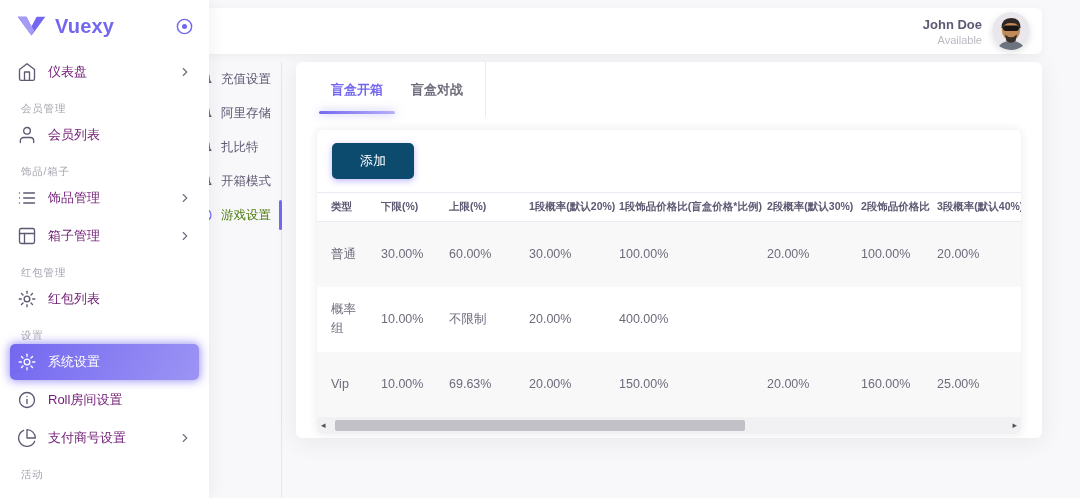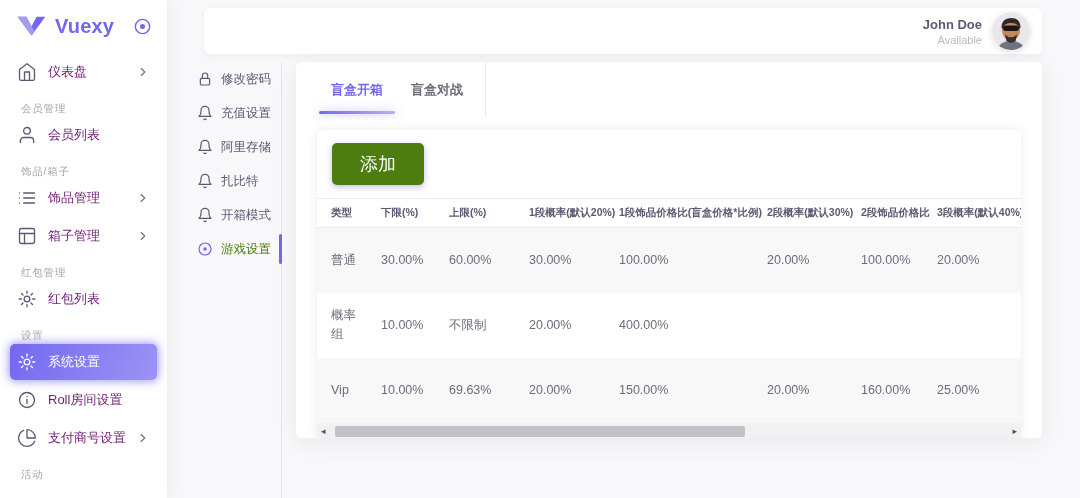--- a/index.html
+++ b/index.html
@@ -8,21 +8,21 @@
     position: relative;
     background: #f8f7fa;
     font-family: "Liberation Sans", "DejaVu Sans", sans-serif;
     overflow: hidden;
     color: #5e5873;
   }
   svg { display:block; }
 
   
   .sidebar {
-    position: absolute; left:0; top:0; width:167px; height:498px;
+    position: absolute; left:0; top:0; width:209px; height:498px;
     background:#fff; box-shadow: 0 0 16px rgba(34,41,47,.08); z-index:3;
   }
   .logo-row { display:flex; align-items:center; height:52px; padding:0 15px 0 17px; }
   .brand-name { color:#7367f0; font-size:20px; font-weight:bold; letter-spacing:.2px; margin-left:9px; flex:1; }
   .collapse-btn { cursor:pointer; }
   .nav-item {
     display:flex; align-items:center; height:36px; margin:2px 10px;
     padding:0 7px; border-radius:5px; font-size:13px; color:#701a75; cursor:pointer;
   }
   .nav-item .nicon { width:20px; height:20px; margin-right:11px; color:#5e5873; flex:none; }
@@ -57,22 +57,22 @@
   .main-card { flex:1; margin:0 38px 60px 14px; background:#fff; border-radius:6px; box-shadow:0 4px 24px rgba(34,41,47,.07); overflow:hidden; }
   .tab-strip { display:flex; height:55px; padding-left:21px; }
   .tab-group { display:flex; border-right:1px solid #ebe9f1; padding-right:8px; }
   .tab { display:flex; align-items:center; padding:0 14px; font-size:13px; font-weight:600; color:#6e6b7b; position:relative; cursor:pointer;justify-content:flex-end; }
   .tab.active { color:#7367f0; }
   .tab.active::after { content:''; position:absolute; left:2px; right:2px; bottom:3px; height:3px; border-radius:2px;
     background:linear-gradient(30deg,#7367f0,rgba(115,103,240,.5)); box-shadow:0 0 8px rgba(115,103,240,.5); }
 
   .panel { margin:13px 21px 8px; border-radius:6px; box-shadow:0 0 10px rgba(34,41,47,.10); overflow:hidden; }
   .btn-bar { padding:13px 15px; }
-  .add-btn { background:#4d7c0f; color:#fff; border:none; border-radius:5px; padding:9px 28px;
-    font-size:18px; font-family:inherit; cursor:pointer; box-shadow:0 2px 6px rgba(115,103,240,.45); }
+  .add-btn { background:#0c4a6e; color:#fff; border:none; border-radius:5px; padding:9px 28px;
+    font-size:13px; font-family:inherit; cursor:pointer; box-shadow:0 2px 6px rgba(115,103,240,.45); }
 
   table { width:100%; border-collapse:collapse; table-layout:fixed; }
   th { font-size:10.5px; font-weight:bold; color:#5e5873; text-align:left; padding:7px 8px 7px 14px;
        border-top:1px solid #ebe9f1; border-bottom:1px solid #ebe9f1; white-space:nowrap; overflow:visible; }
   td { font-size:12.5px; color:#6e6b7b; text-align:left; padding:6px 8px 6px 14px; height:65px; white-space:nowrap; }
   td:first-child { white-space:normal; line-height:1.5; }
   tbody tr:nth-child(odd) { background:#f8f8f9; }
 
   .hscroll { height:17px; background:#f1f1f3; position:relative; display:flex; align-items:center; justify-content:space-between; padding:0 4px; }
   .hs-arrow { font-size:9px; color:#505050; line-height:1; cursor:pointer; }
@@ -246,29 +246,20 @@
       <path d="M9.5 16q0-10 9.5-10t9.5 10l-1.2.6q-.8-5.6-8.3-5.6t-8.3 5.6z" fill="#2f2723"></path>
       <rect x="11" y="13.6" width="16" height="5.4" rx="2.4" fill="#191614"></rect>
       <path d="M13 22.5q6 5.5 12 0l-1.4 6.5q-4.6 3.4-9.2 0z" fill="#39302a"></path>
     </svg>
   </div>
 </header>
 
 <div class="content-row">
 
   <nav class="settings-menu">
-    <div class="menu-item">
-      <span class="micon">
-          <svg viewBox="0 0 24 24" width="16" height="16" fill="none" stroke="currentColor" stroke-width="1.8" stroke-linecap="round">
-            <rect x="5" y="11" width="14" height="10" rx="2"></rect>
-            <path d="M8 11V7a4 4 0 0 1 8 0v4"></path>
-          </svg>
-        </span>
-      <span>修改密码</span>
-    </div>
     <div class="menu-item">
       <span class="micon">
           <svg viewBox="0 0 24 24" width="16" height="16" fill="none" stroke="currentColor" stroke-width="1.8" stroke-linecap="round" stroke-linejoin="round">
             <path d="M18 8A6 6 0 0 0 6 8c0 7-3 9-3 9h18s-3-2-3-9"></path>
             <path d="M13.73 21a2 2 0 0 1-3.46 0"></path>
           </svg>
         </span>
       <span>充值设置</span>
     </div>
     <div class="menu-item">

